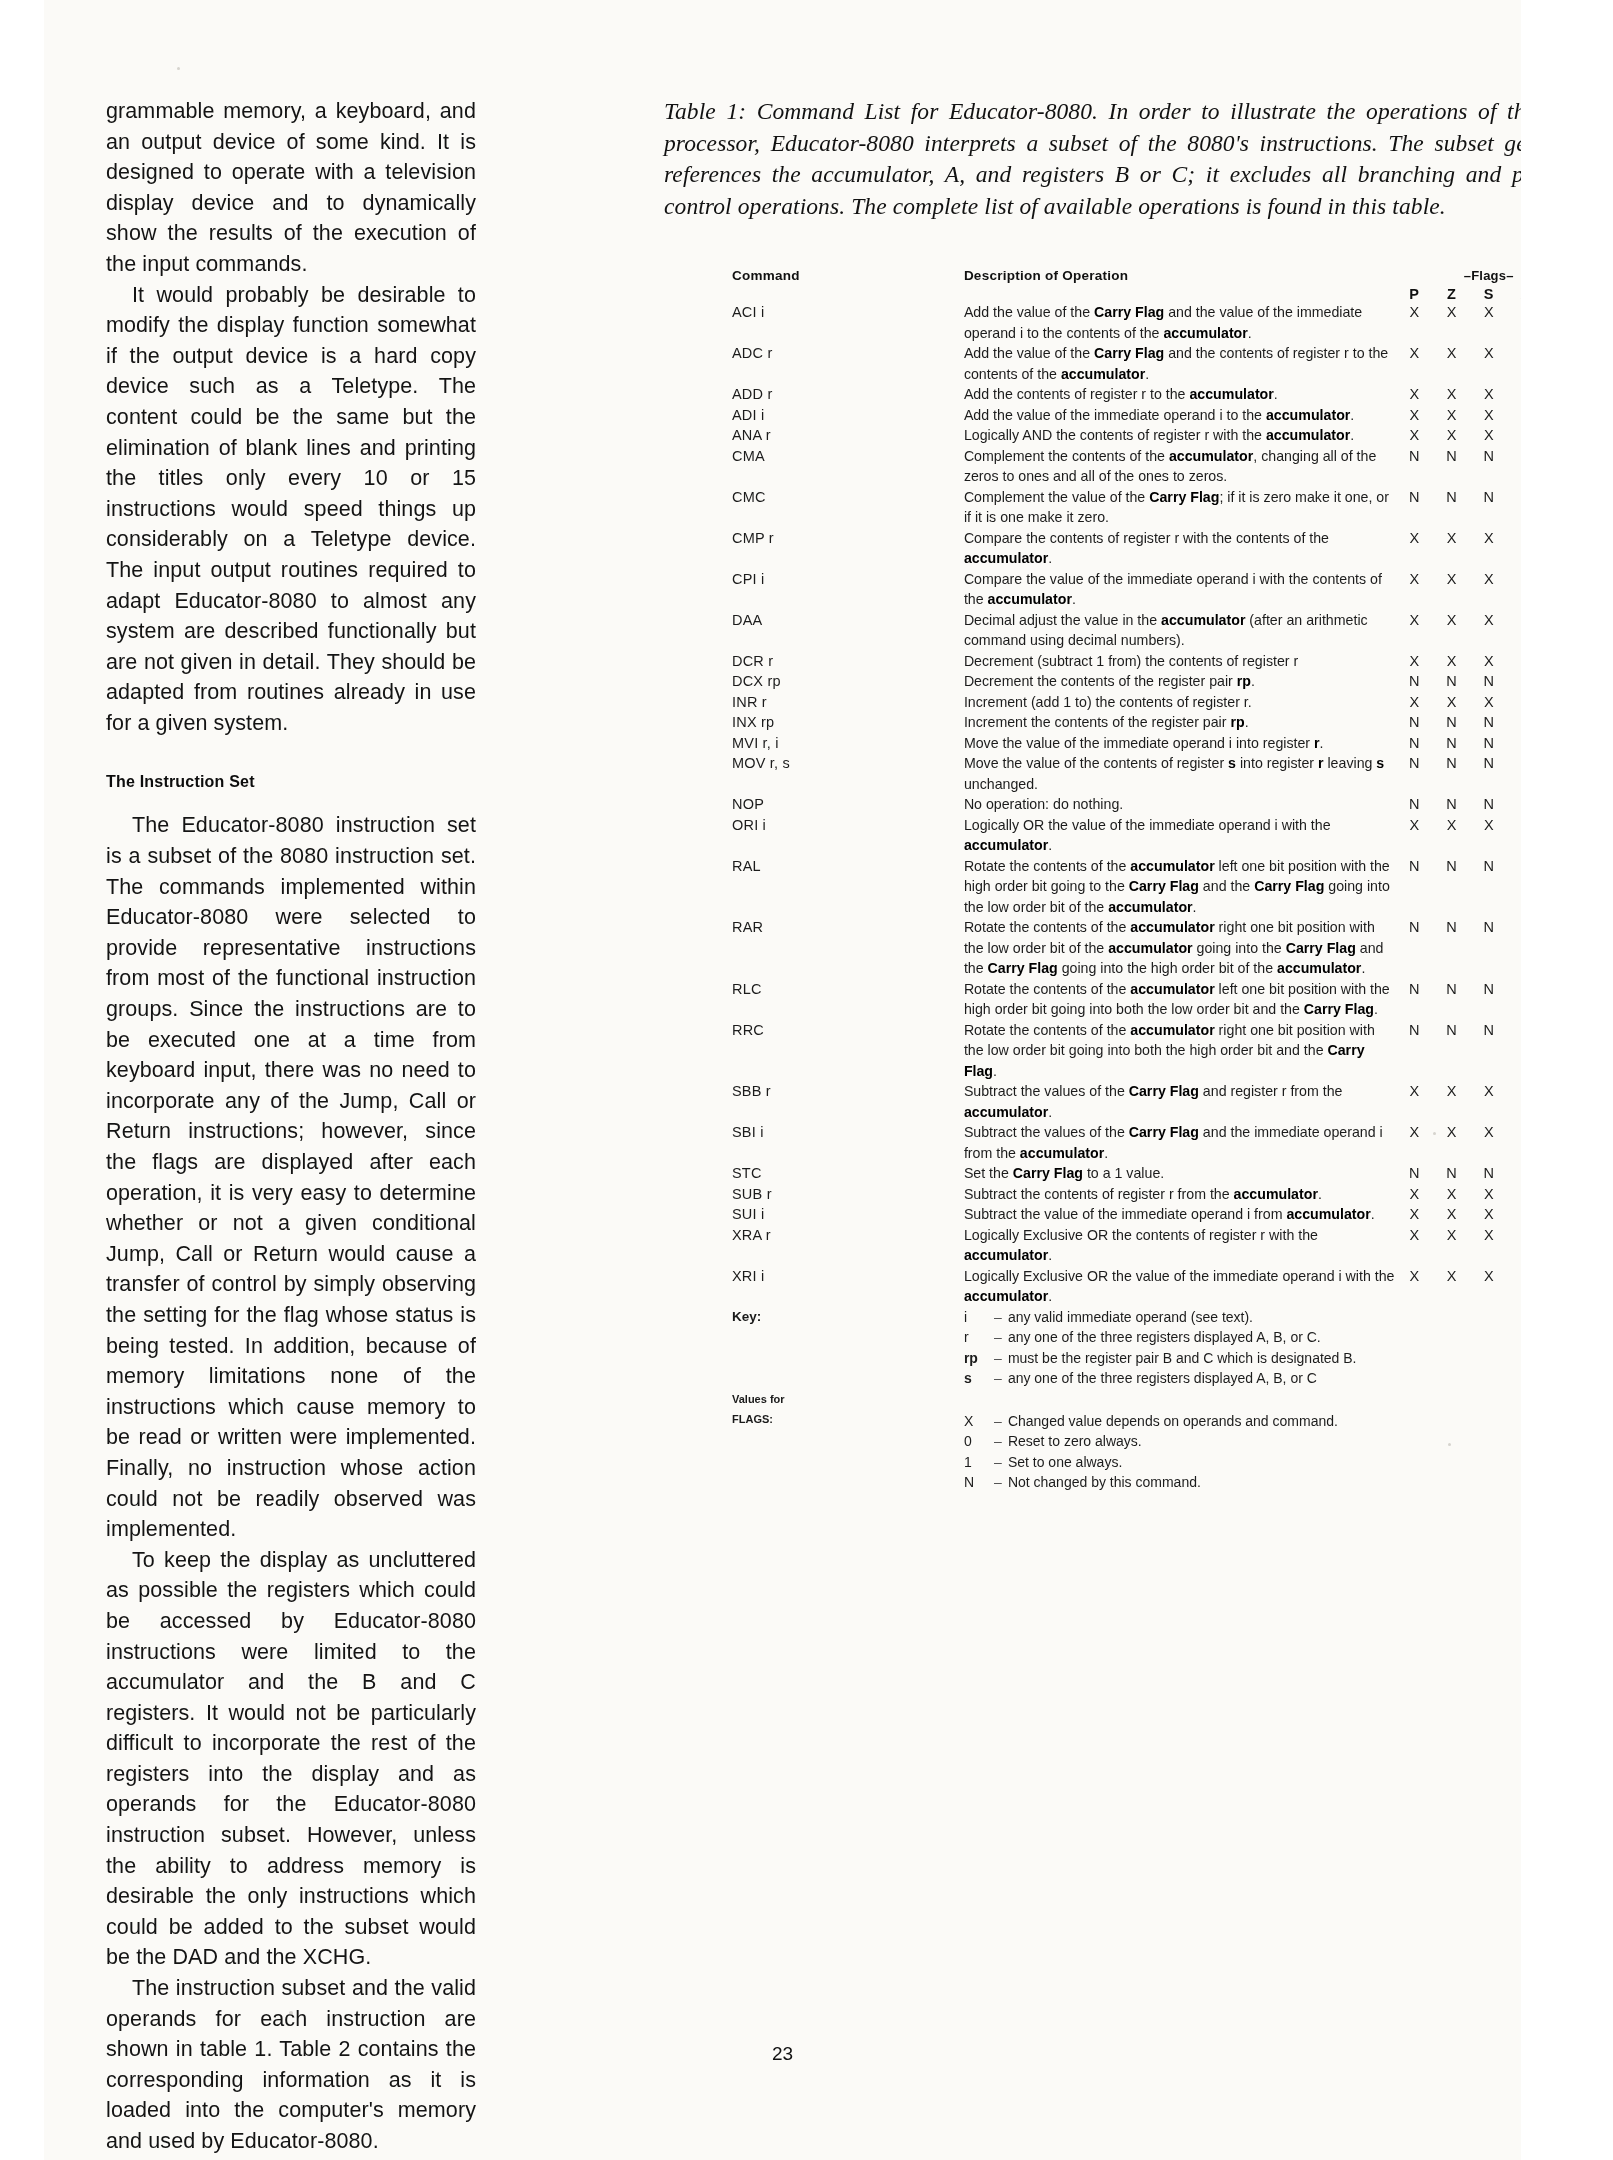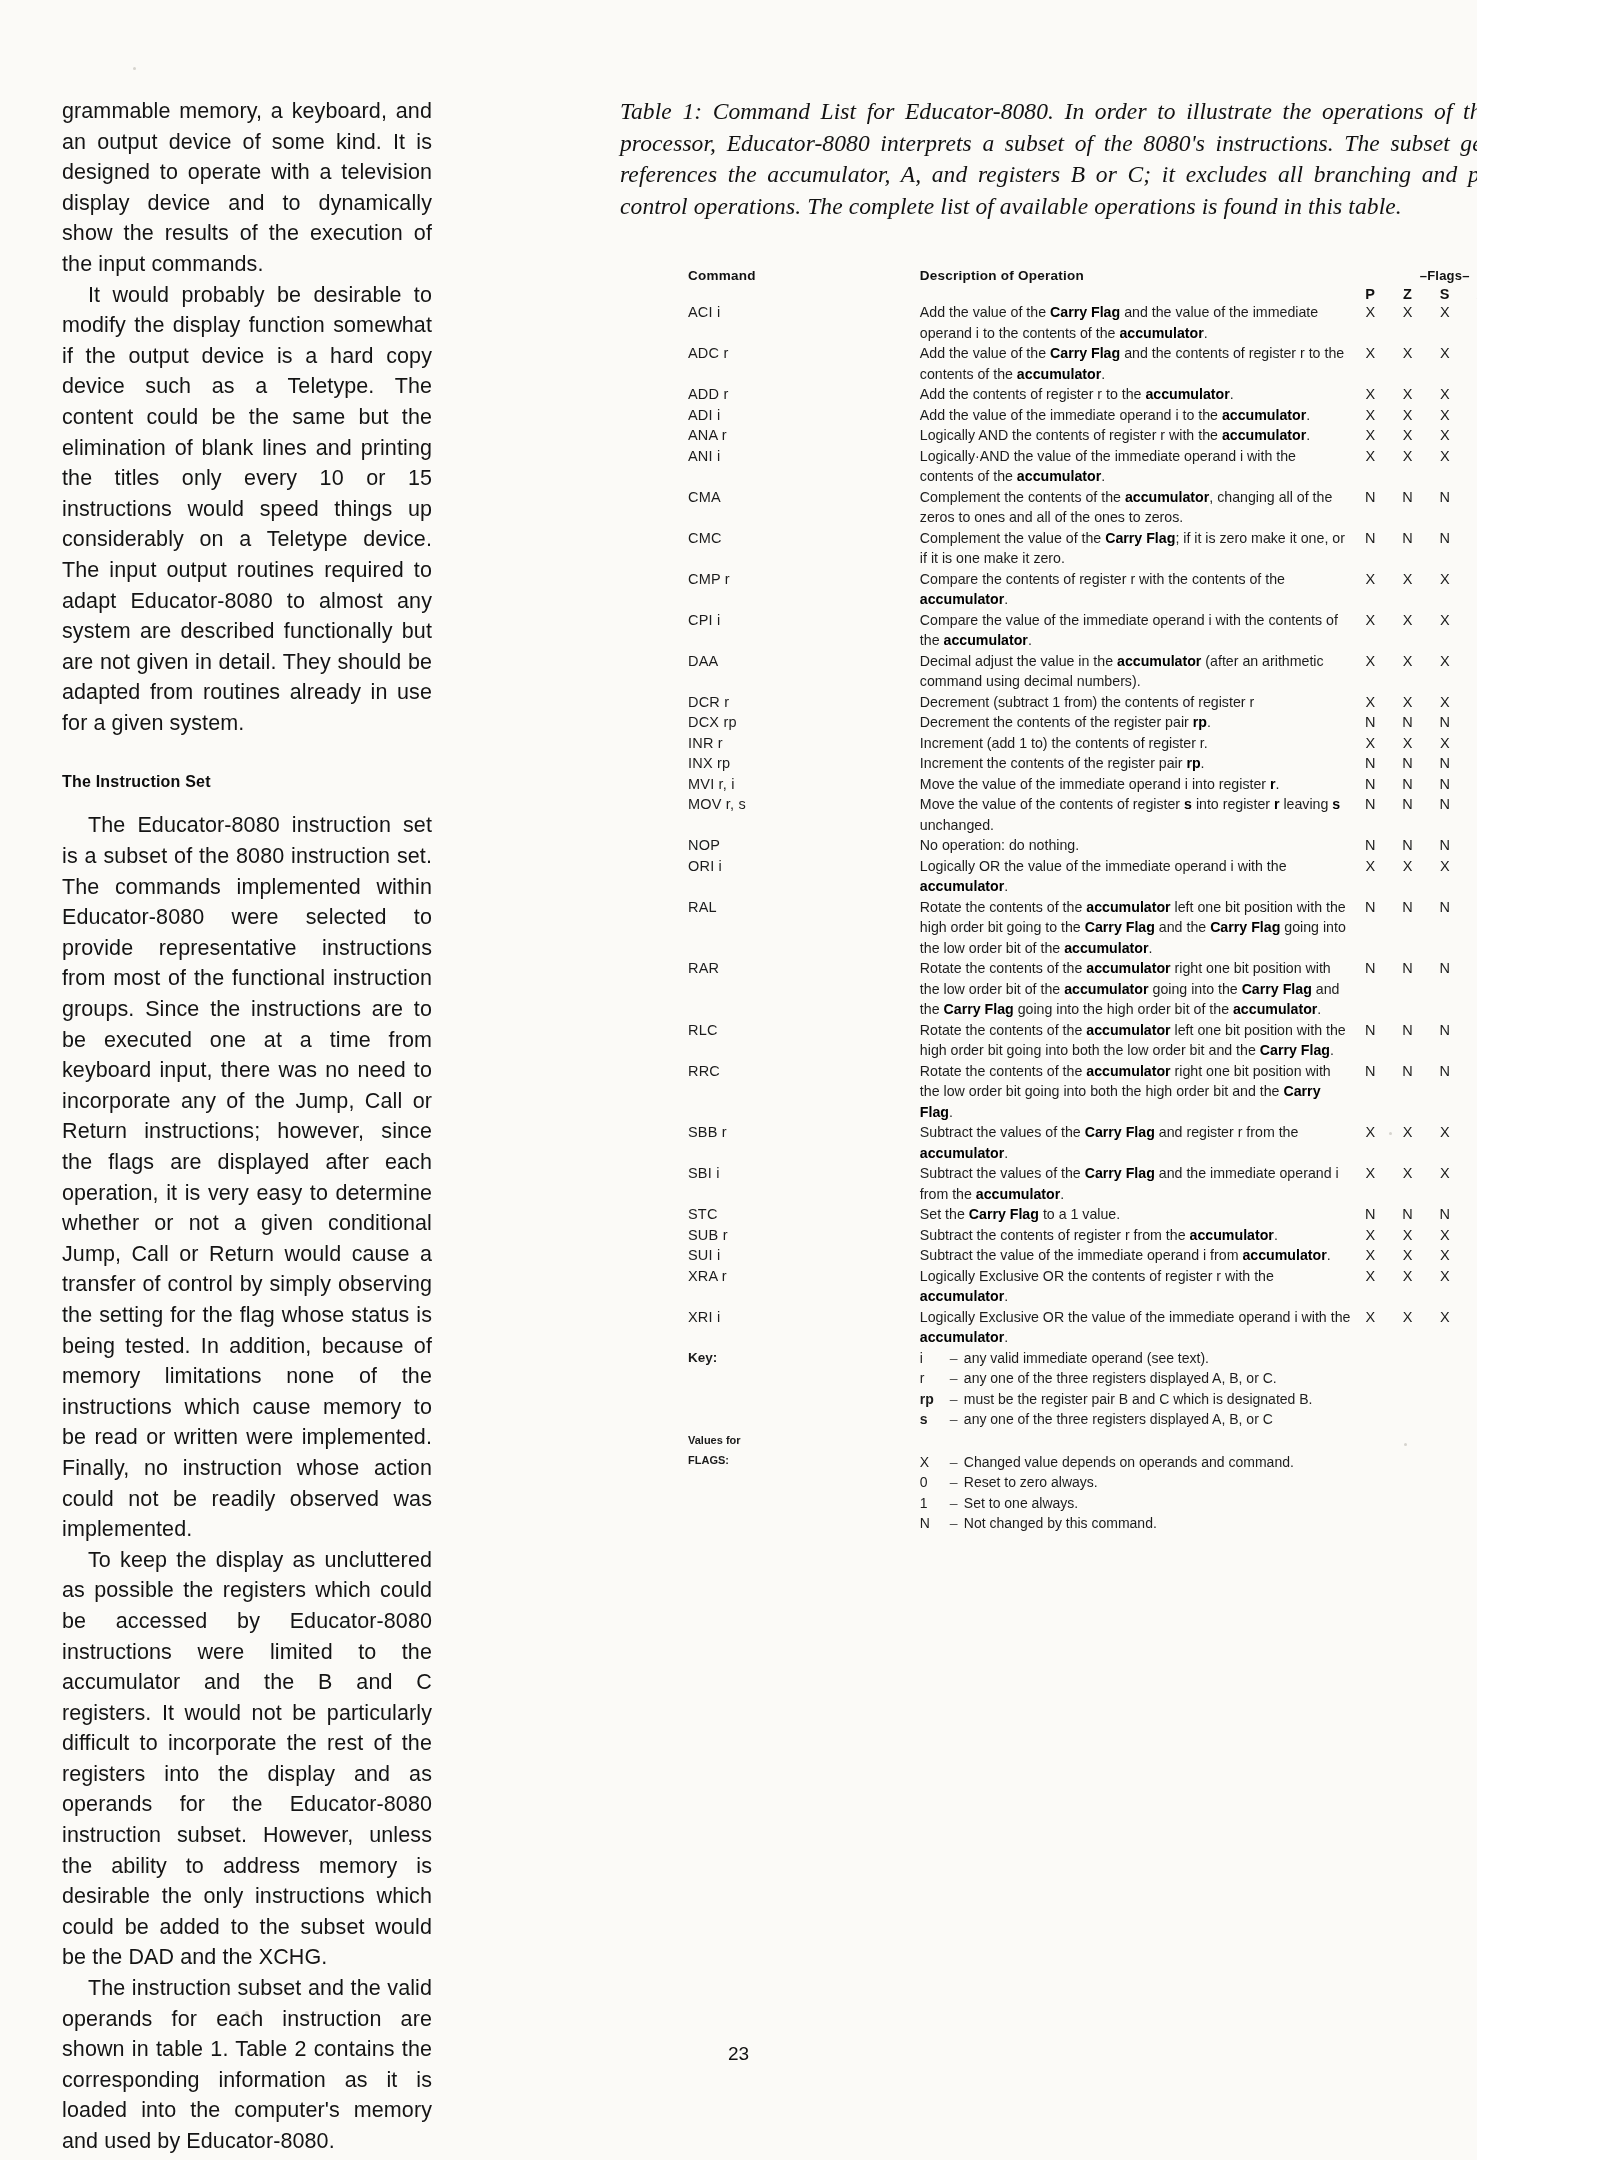--- a/index.html
+++ b/index.html
@@ -10,20 +10,21 @@
   body {
     font-family: "Liberation Sans", sans-serif;
   }
   #page {
     position: relative;
     width: 1477px;
     height: 2160px;
     background: #5eead4;
     overflow: hidden;
     box-sizing: border-box;
+    margin-left: 44px;
   }
   
   #page::before {
     content: "";
     position: absolute;
     inset: 0;
     background: #fbfaf7;
     z-index: 0;
   }
 
@@ -301,33 +302,20 @@
               <div class="flag-cells">
                 <span>X</span>
                 <span>X</span>
                 <span>X</span>
                 <span>X</span>
                 <span>0</span>
               </div>
             </td>
           </tr>
           <tr class="cmd-row">
-            <td class="c-cmd">ANI i</td>
-            <td class="c-desc">Logically·AND the value of the immediate operand i with the contents of the <b>accumulator</b>.</td>
-            <td class="c-flags">
-              <div class="flag-cells">
-                <span>X</span>
-                <span>X</span>
-                <span>X</span>
-                <span>X</span>
-                <span>0</span>
-              </div>
-            </td>
-          </tr>
-          <tr class="cmd-row">
             <td class="c-cmd">CMA</td>
             <td class="c-desc">Complement the contents of the <b>accumulator</b>, changing all of the zeros to ones and all of the ones to zeros.</td>
             <td class="c-flags">
               <div class="flag-cells">
                 <span>N</span>
                 <span>N</span>
                 <span>N</span>
                 <span>N</span>
                 <span>N</span>
               </div>

